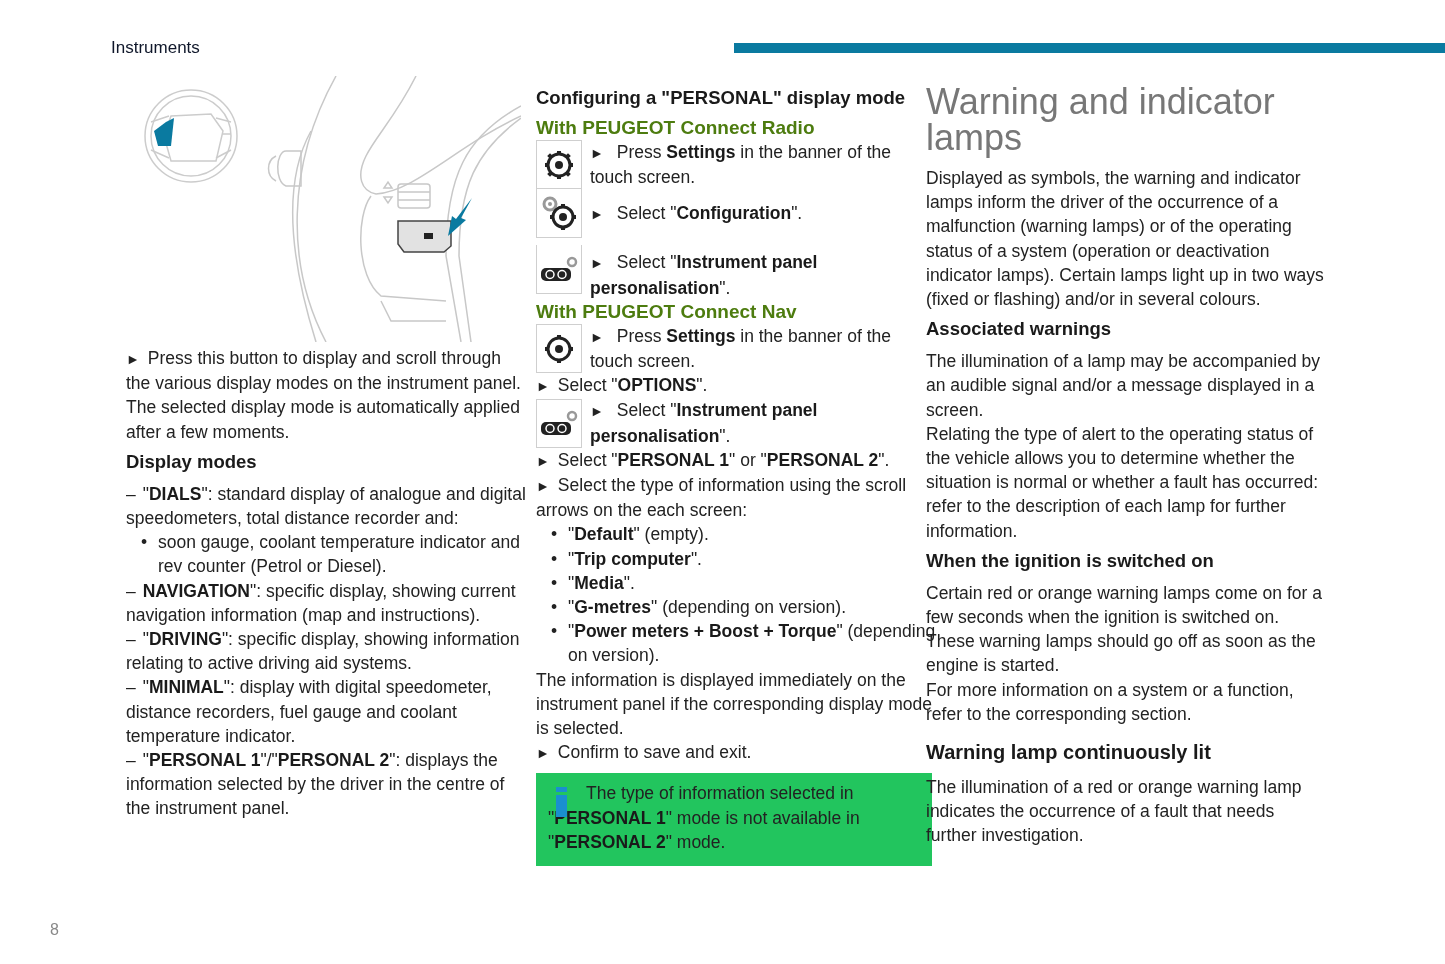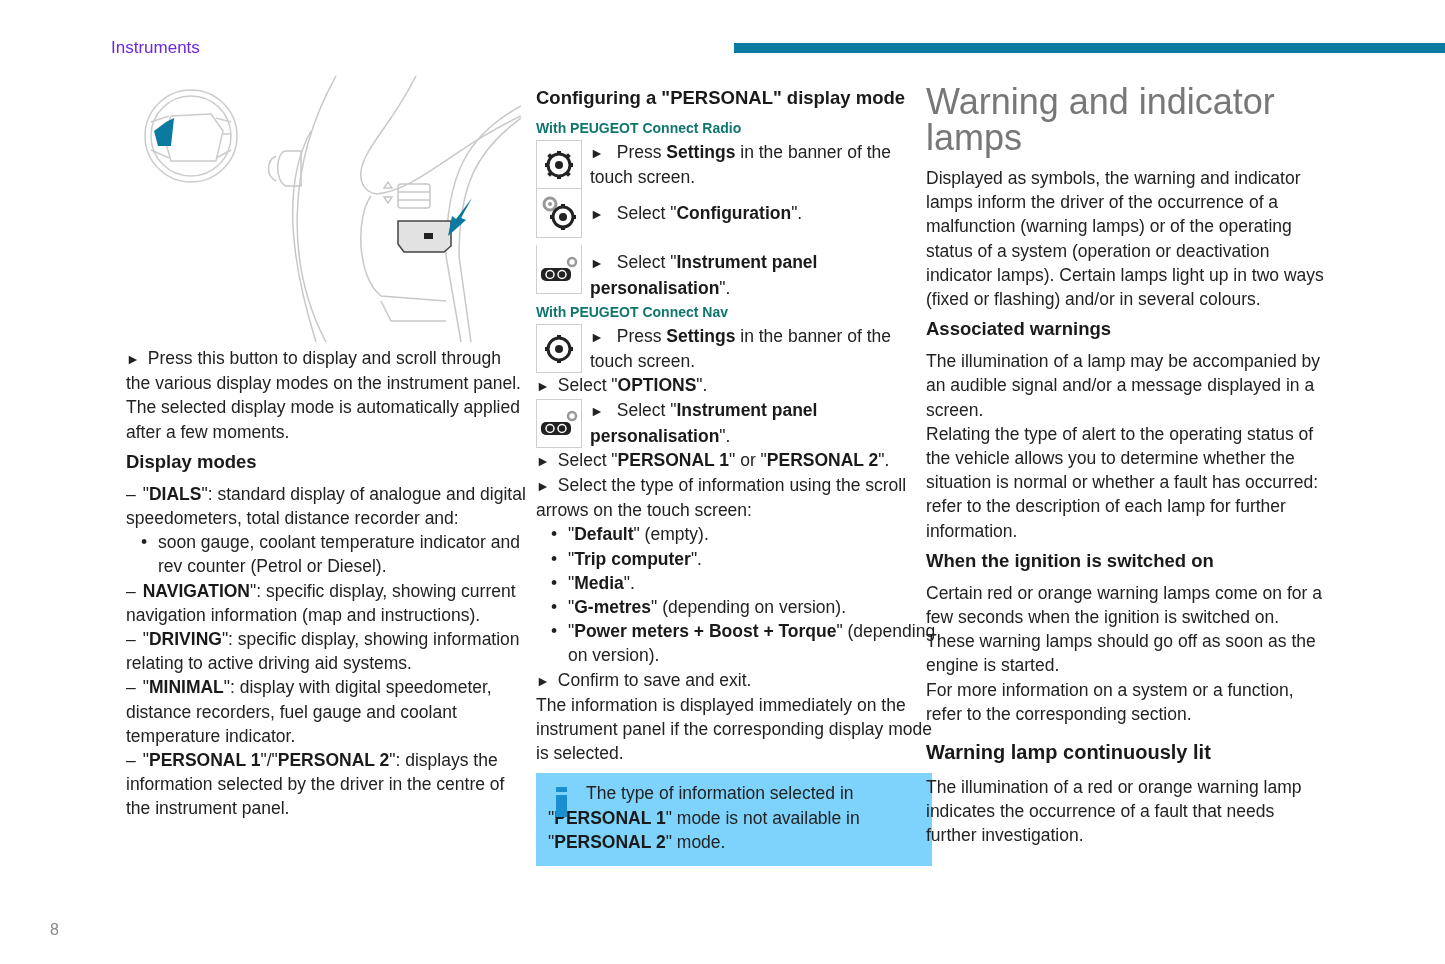--- a/index.html
+++ b/index.html
@@ -1,54 +1,54 @@
 <!DOCTYPE html>
 <html><head>
 <meta charset="utf-8">
 <style>
   html, body { margin: 0; padding: 0; background: #ffffff; }
   body {
     width: 1445px; height: 964px; position: relative; overflow: hidden;
     font-family: "Liberation Sans", sans-serif; color: #222222;
     font-size: 17.5px; line-height: 24.2px;
   }
-  .section-title { position: absolute; left: 111px; top: 36px; font-size: 17px; color: #6d28d9; }
+  .section-title { position: absolute; left: 111px; top: 36px; font-size: 17px; color: #0f172a; }
   .top-bar { position: absolute; left: 734px; top: 43px; width: 711px; height: 10px; background: #0a7aa0; }
   .page-number { position: absolute; left: 50px; top: 918px; font-size: 16px; color: #888888; }
 
   .col { position: absolute; }
   .col1 { left: 126px; top: 76px; width: 400px; }
   .col2 { left: 536px; top: 86px; width: 400px; }
   .col3 { left: 926px; top: 84px; width: 400px; }
 
   .illustration { width: 395px; height: 266px; display: block; margin-bottom: 4px; }
 
   p { margin: 0; }
   b { font-weight: bold; color: #1a1a1a; }
   .h3 { font-weight: bold; font-size: 18.5px; color: #1a1a1a; margin: 6px 0 8px 0; line-height: 24px; }
-  .h3b { font-weight: bold; font-size: 14px; color: #0f766e; line-height: 24px; }
+  .h3b { font-weight: bold; font-size: 19px; color: #4d7c0f; line-height: 24px; }
   .h-large { font-size: 36px; line-height: 36px; color: #777777; margin: 0 0 10px 0; }
   .h-large-bold { font-size: 20px; line-height: 33px; font-weight: bold; color: #1a1a1a; margin: 10px 0 6px 0; }
   .arrow { font-size: 14px; margin-right: 8px; color: #222; }
   .bullet-row { padding-left: 17px; position: relative; }
   .bullet-row .dot { position: absolute; left: 0; }
   .bullet-row.sub { margin-left: 15px; }
   .dash { margin-right: 7px; }
 
   .step { display: flex; align-items: center; }
   .step .icon-box {
     width: 46px; height: 46px; border: 1px solid #cfcfcf; flex: 0 0 46px;
     display: flex; align-items: center; justify-content: center; margin-right: 8px;
     box-sizing: border-box;
   }
   .step .icon-box + .step-text { padding-top: 0; }
   .step-text { flex: 1; }
 
   .note {
-    background: #7dd3fc; margin-top: 8px; padding: 8px 12px 12px 12px; width: 372px; position: relative;
+    background: #22c55e; margin-top: 8px; padding: 8px 12px 12px 12px; width: 372px; position: relative;
   }
   .note .info-icon { position: absolute; left: 20px; top: 14px; width: 11px; height: 30px; }
   .note .note-text { text-indent: 38px; }
 </style>
 </head>
 <body>
 
 <div class="section-title">Instruments</div>
 <div class="top-bar"></div>
 
@@ -165,30 +165,30 @@
       <svg width="40" height="30" viewBox="0 0 40 30">
           <rect x="2" y="14" width="30" height="13" rx="5" fill="#222"></rect>
           <circle cx="11" cy="20.5" r="4" fill="none" stroke="#fff" stroke-width="1.5"></circle>
           <circle cx="23" cy="20.5" r="4" fill="none" stroke="#fff" stroke-width="1.5"></circle>
           <circle cx="33" cy="8" r="4" fill="none" stroke="#999" stroke-width="2.5"></circle>
         </svg>
     </div>
     <div class="step-text"><span class="arrow">►</span> <span>Select "</span><b>Instrument panel personalisation</b><span>".</span></div>
   </div>
   <p><span class="arrow">►</span><span>Select "</span><b>PERSONAL 1</b><span>" or "</span><b>PERSONAL 2</b><span>".</span></p>
-  <p><span class="arrow">►</span><span>Select the type of information using the scroll arrows on the touch screen:</span></p>
+  <p><span class="arrow">►</span><span>Select the type of information using the scroll arrows on the each screen:</span></p>
 
   <p class="bullet-row sub"><span class="dot">•</span>"<b>Default</b><span>" (empty).</span></p>
   <p class="bullet-row sub"><span class="dot">•</span>"<b>Trip computer</b><span>".</span></p>
   <p class="bullet-row sub"><span class="dot">•</span>"<b>Media</b><span>".</span></p>
   <p class="bullet-row sub"><span class="dot">•</span>"<b>G-metres</b><span>" (depending on version).</span></p>
   <p class="bullet-row sub"><span class="dot">•</span>"<b>Power meters + Boost + Torque</b><span>" (depending on version).</span></p>
 
+  <p>The information is displayed immediately on the instrument panel if the corresponding display mode is selected.</p>
   <p><span class="arrow">►</span><span>Confirm to save and exit.</span></p>
-  <p>The information is displayed immediately on the instrument panel if the corresponding display mode is selected.</p>
 
   <div class="note">
     <svg class="info-icon" viewBox="0 0 11 30">
         <rect x="0" y="0" width="11" height="5" fill="#1a8fd0"></rect>
         <rect x="0" y="8" width="11" height="22" fill="#1a8fd0"></rect>
       </svg>
     <p class="note-text"><span>The type of information selected in "</span><b>PERSONAL 1</b><span>" mode is not available in "</span><b>PERSONAL 2</b><span>" mode.</span></p>
   </div>
 </div>
 

